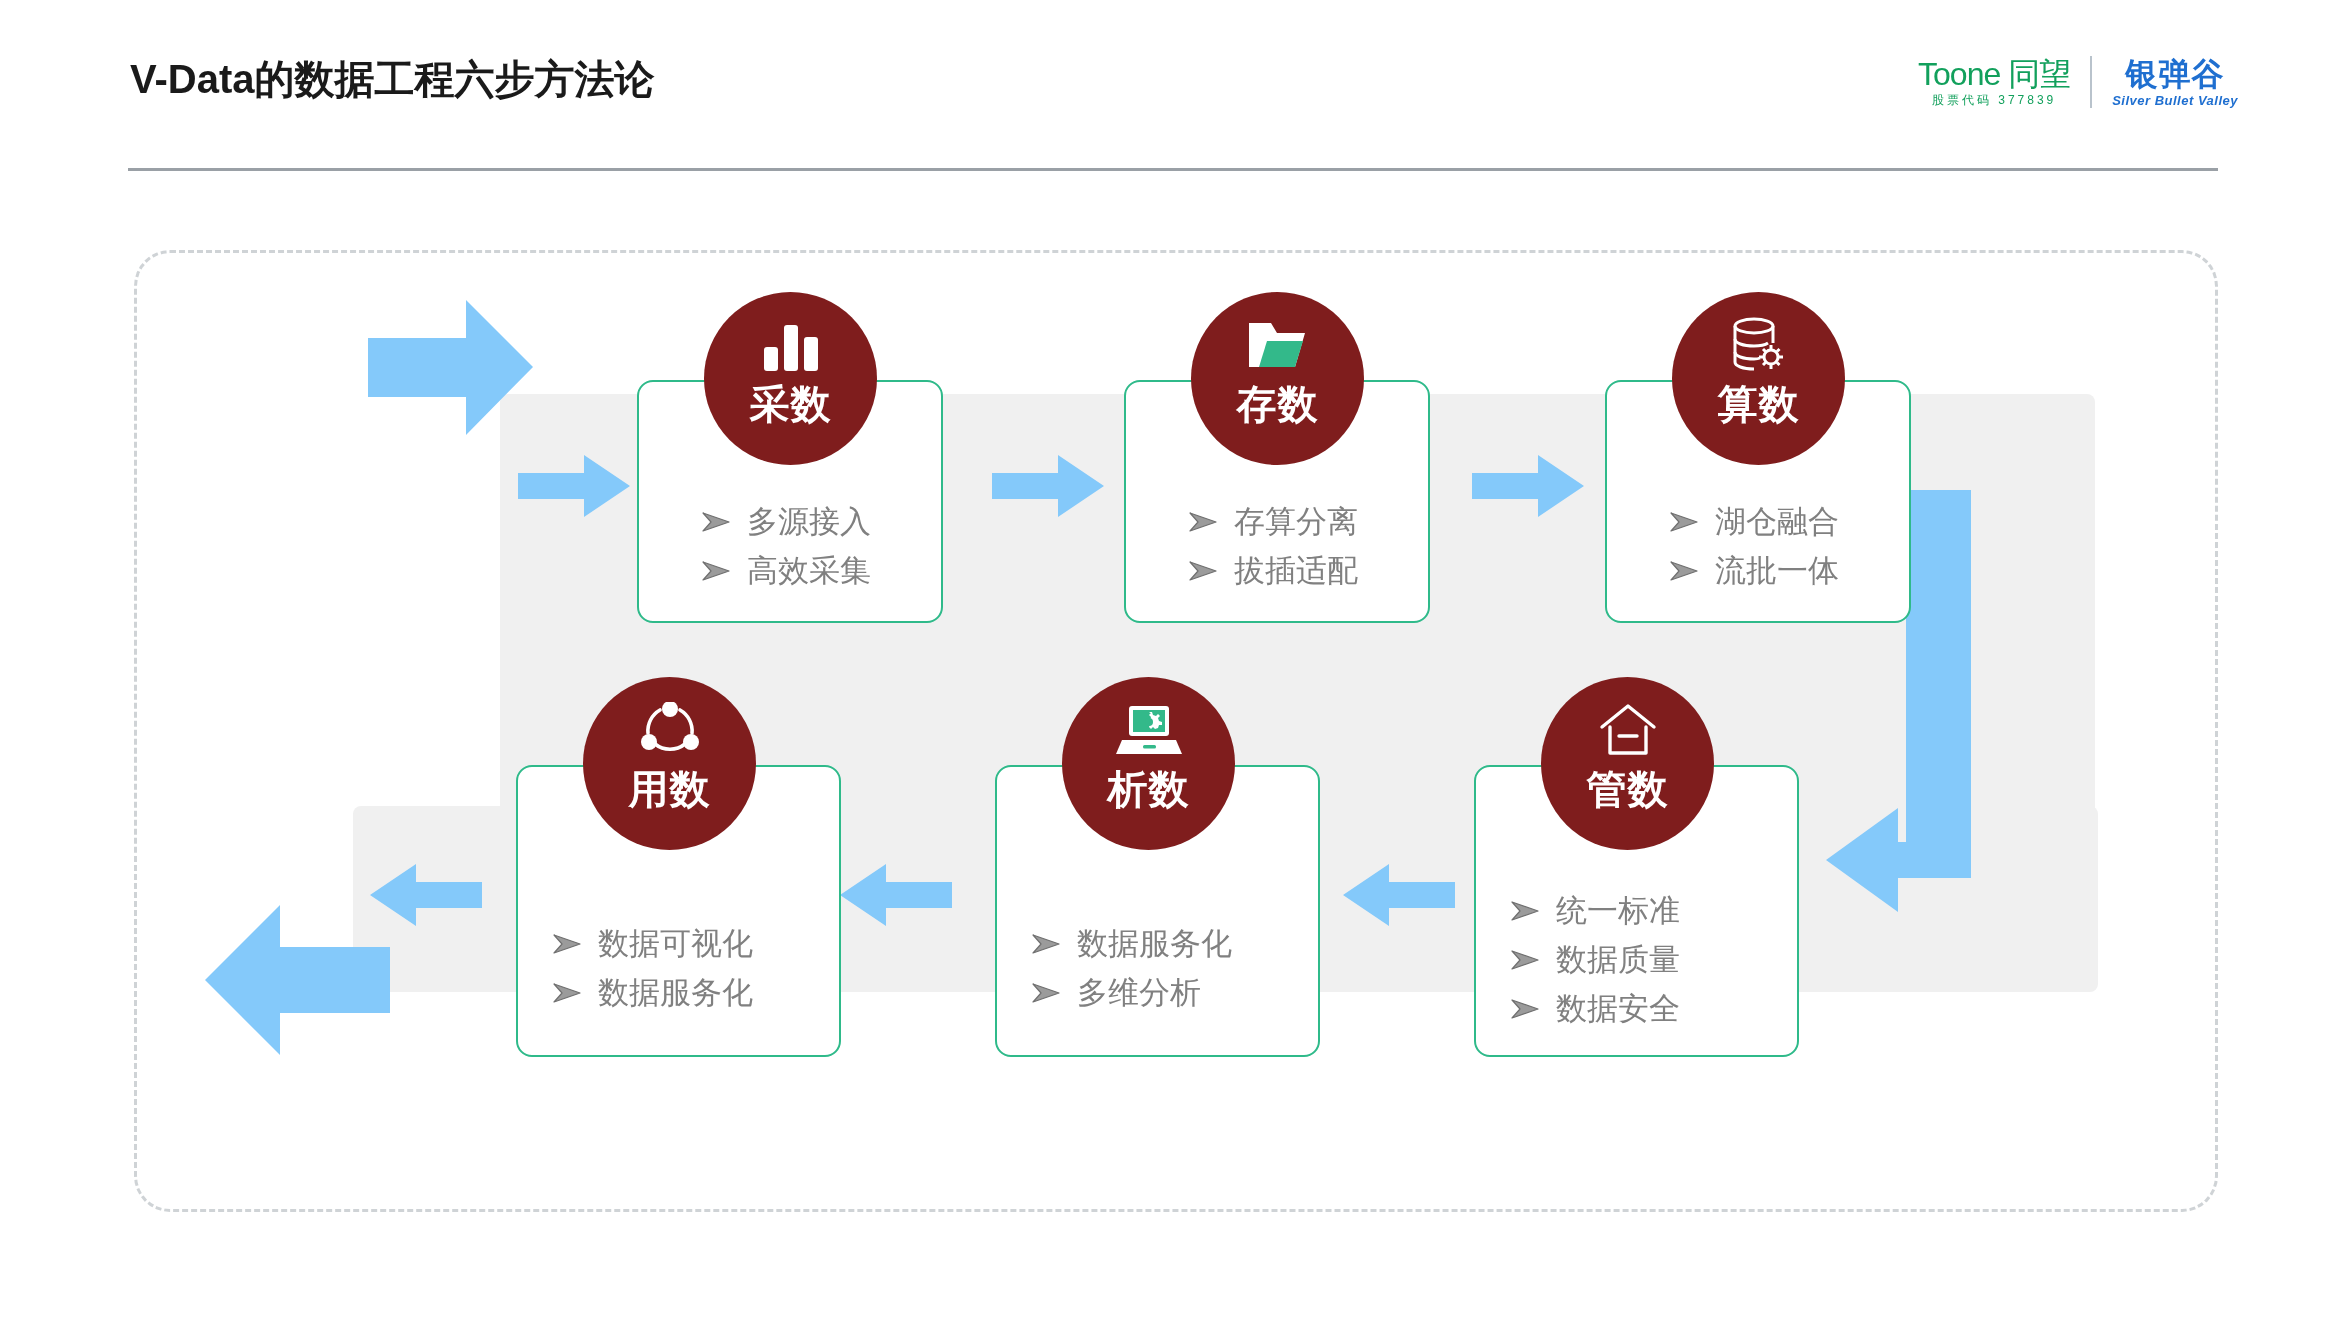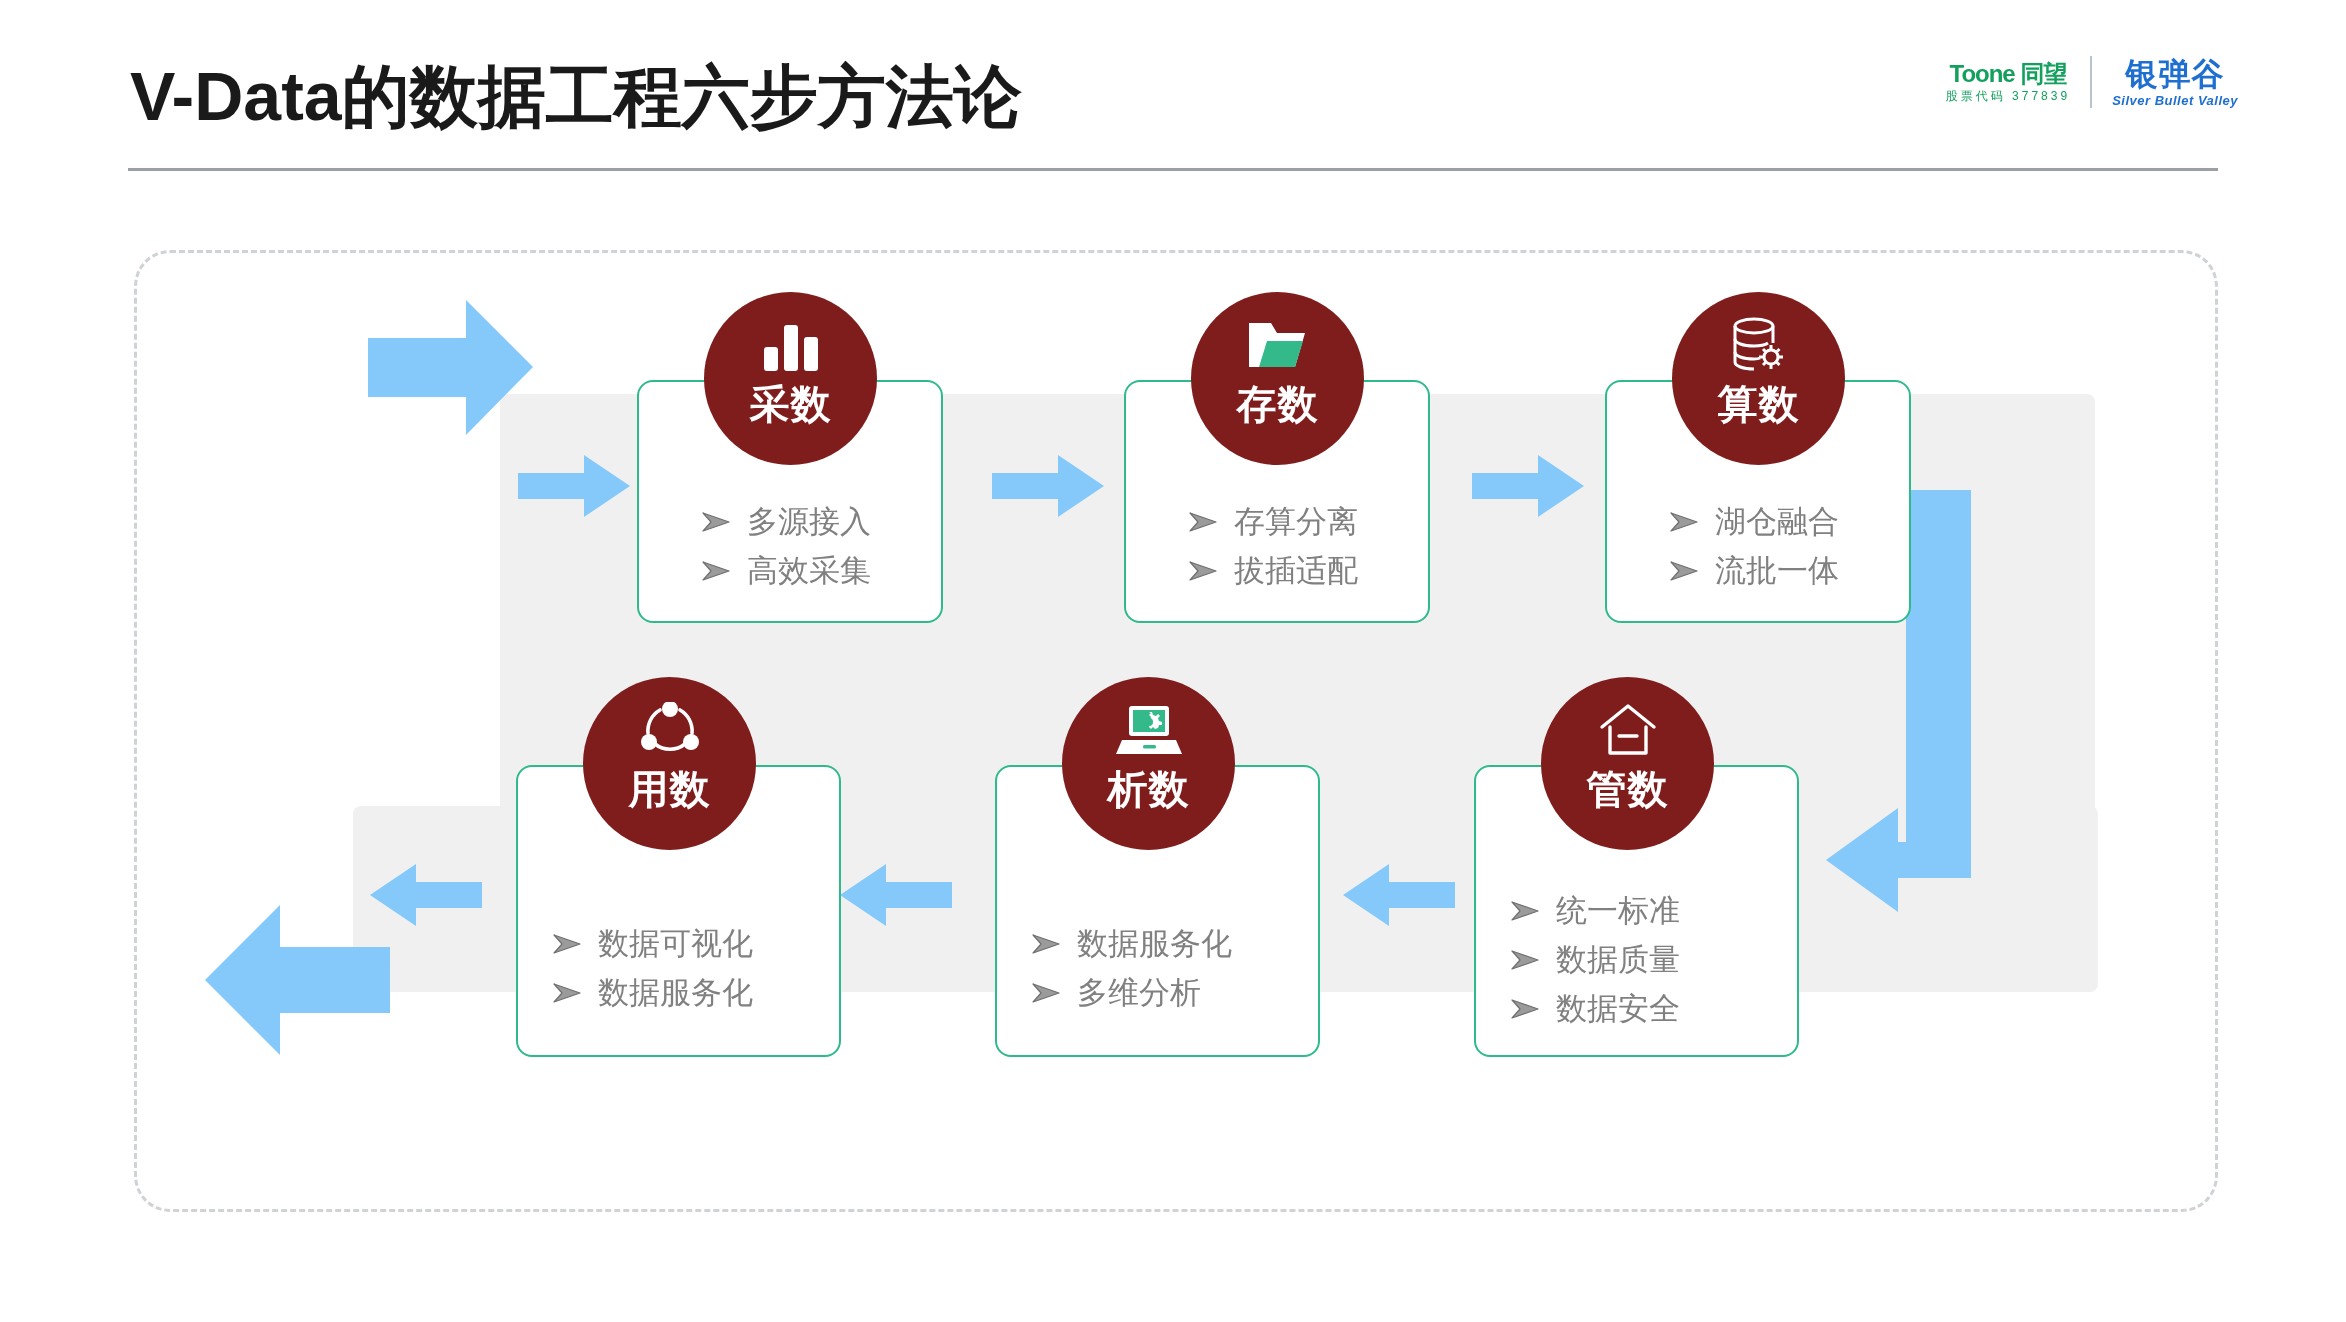--- a/index.html
+++ b/index.html
@@ -13,21 +13,21 @@
     position: relative;
     overflow: hidden;
     font-family: "Liberation Sans", "DejaVu Sans", sans-serif;
   }
 
   
   #slide-title {
     position: absolute;
     left: 130px;
     top: 52px;
-    font-size: 68px;
+    font-size: 40px;
     font-weight: bold;
     color: #1a1a1a;
     letter-spacing: 0px;
     white-space: nowrap;
   }
   #title-rule {
     position: absolute;
     left: 128px;
     top: 168px;
     width: 2090px;
@@ -44,22 +44,22 @@
     align-items: center;
     gap: 20px;
   }
   #logo-toone {
     display: flex;
     flex-direction: column;
     align-items: center;
     line-height: 1;
   }
   #logo-toone .brand {
-    font-size: 24px;
-    font-weight: bold;
+    font-size: 32px;
+    font-weight: normal;
     color: #12a05c;
     letter-spacing: -1px;
     white-space: nowrap;
   }
   #logo-toone .code {
     font-size: 12px;
     color: #12a05c;
     letter-spacing: 3px;
     margin-top: 4px;
     white-space: nowrap;

